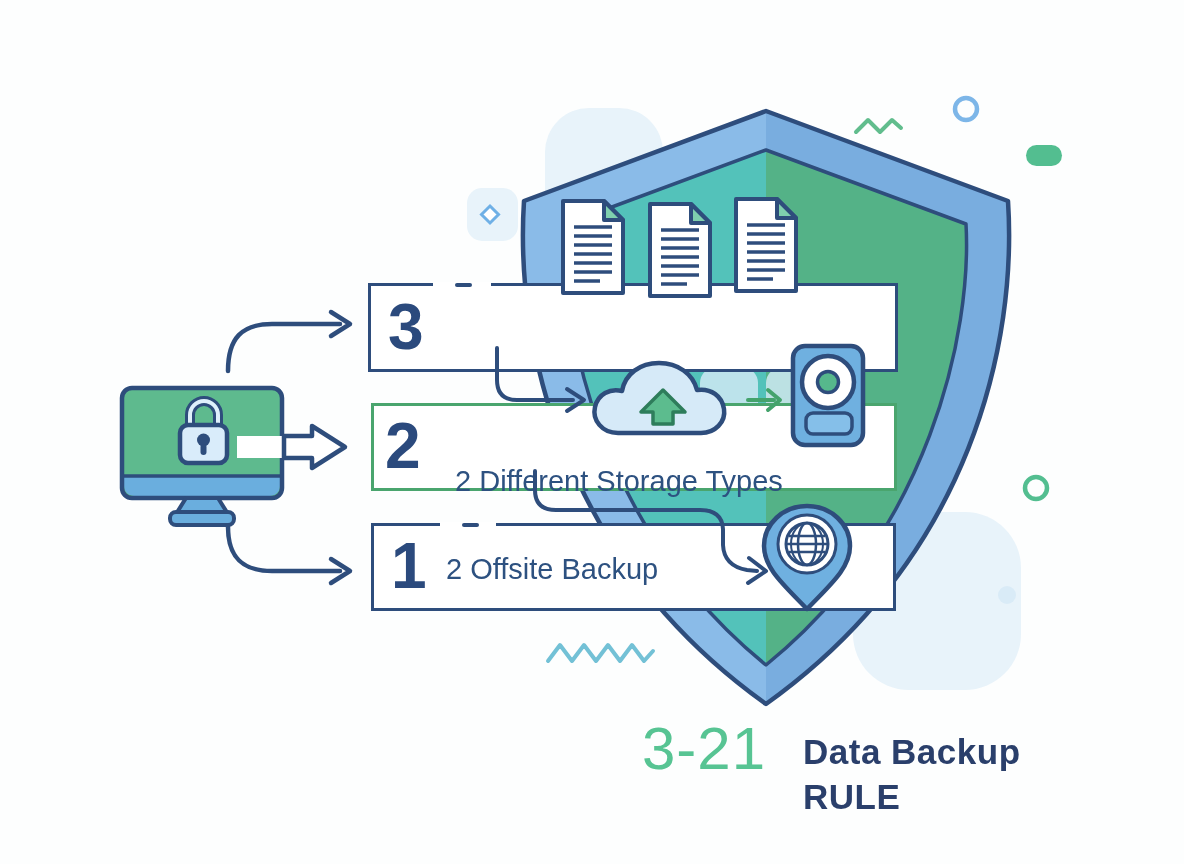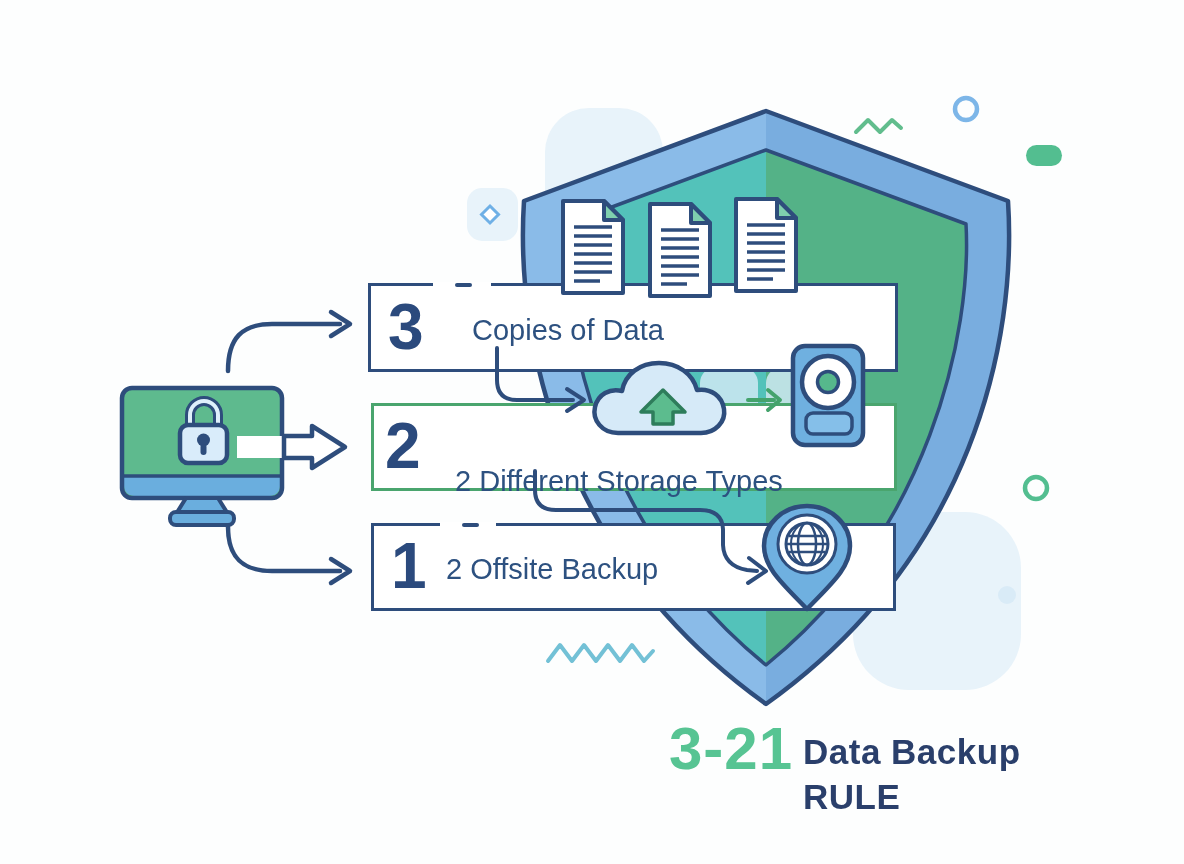--- a/index.html
+++ b/index.html
@@ -15,21 +15,21 @@
     position:absolute;top:50%;transform:translateY(-52%);
     font-weight:bold;font-size:64px;color:#2b4a7d;line-height:1;letter-spacing:0;
   }
   .bar .label{
     position:absolute;top:50%;transform:translateY(-42%);
     font-size:29px;color:#2d5180;white-space:nowrap;
   }
   .bgap{position:absolute;top:-4px;height:6px;background:#ffffff;}
   .bdash{position:absolute;top:-3.5px;height:4.5px;background:#2e4d7c;border-radius:2px;}
   .rule-number{
-    position:absolute;left:669px;top:714px;font-size:60px;font-weight:bold;
+    position:absolute;left:642px;top:714px;font-size:60px;font-weight:normal;
     color:#57c493;letter-spacing:1px;
   }
   .rule-title{
     position:absolute;left:803px;top:729px;font-size:35px;font-weight:bold;
     color:#2a3f6b;line-height:45px;letter-spacing:0.5px;
   }
 </style>
 </head>
 <body>
 
@@ -74,21 +74,20 @@
     <g opacity="0.85">
       <rect x="700" y="367" width="58" height="66" rx="16" fill="#cfe9f3"></rect>
       <rect x="766" y="367" width="46" height="66" rx="16" fill="#cfe9f3"></rect>
     </g>
   </svg>
 
   <div class="bar navy" style="left:368px;top:283px;width:530px;height:89px;">
     <span class="bgap" style="left:62px;width:58px;"></span>
     <span class="bdash" style="left:84px;width:17px;"></span>
     <span class="num" style="left:17px;">3</span>
-    <span class="label" style="left:101px;">Copies of Data</span>
   </div>
 
   <div class="bar green" style="left:371px;top:403px;width:526px;height:88px;">
     <span class="num" style="left:11px;">2</span>
     <span class="label" style="left:81px;margin-top:32px;">2 Different Storage Types</span>
   </div>
 
   <div class="bar navy" style="left:371px;top:523px;width:525px;height:88px;">
     <span class="bgap" style="left:66px;width:56px;"></span>
     <span class="bdash" style="left:88px;width:17px;"></span>

